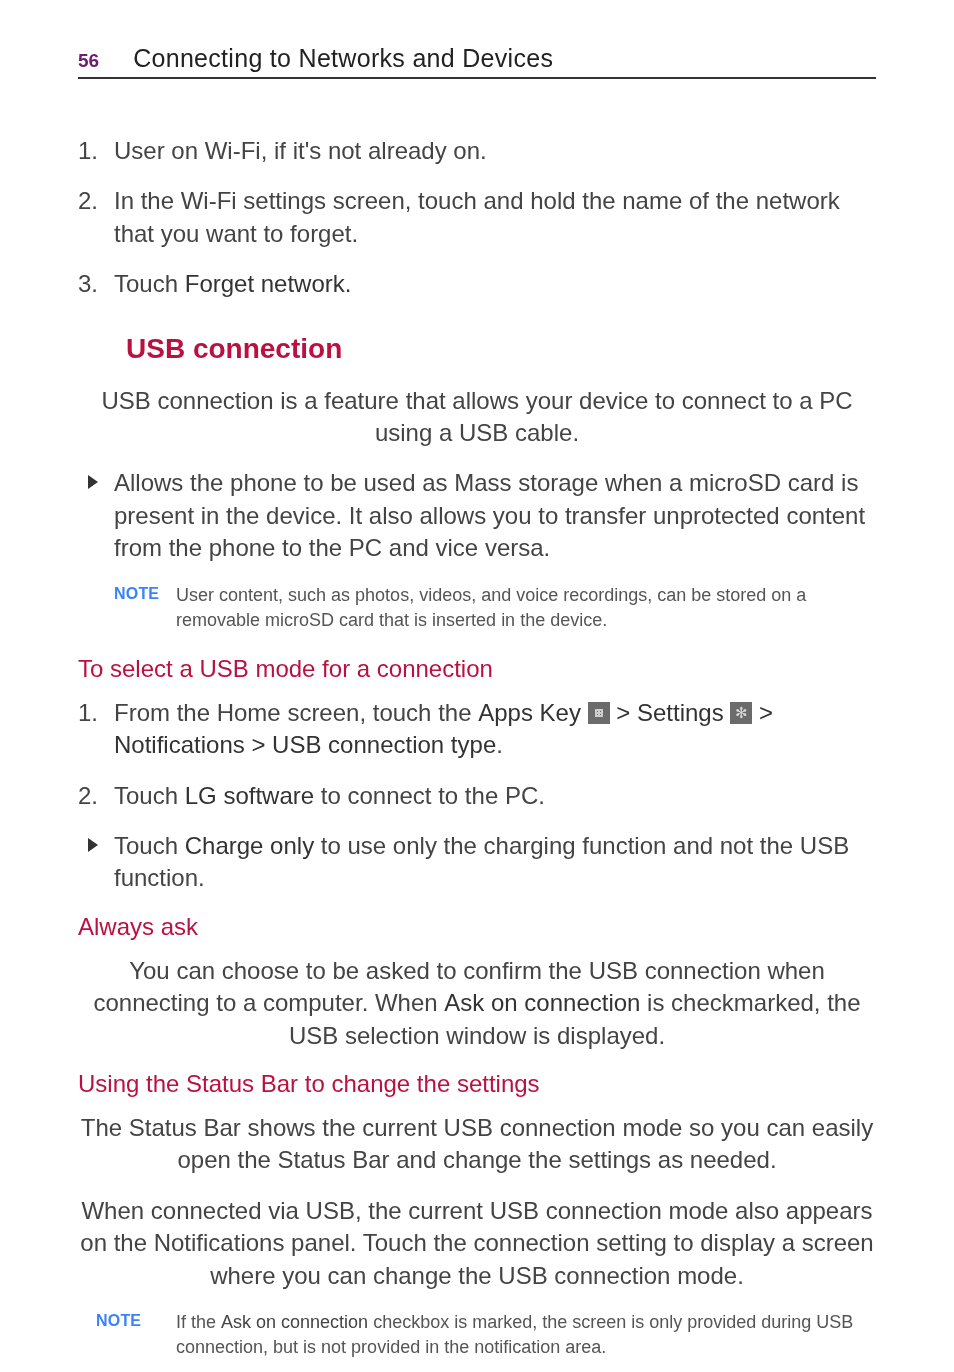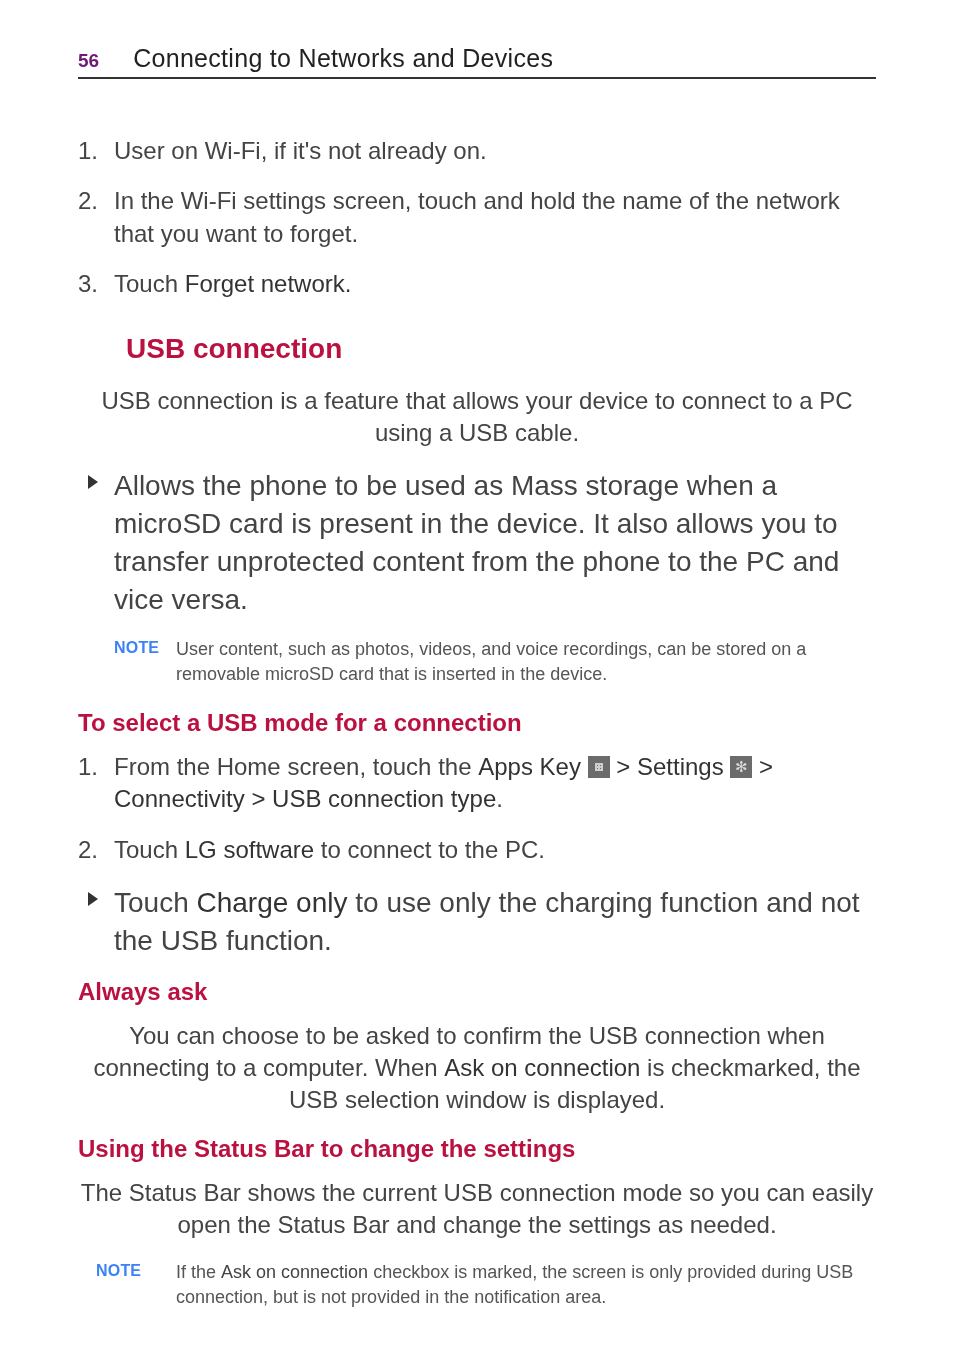--- a/index.html
+++ b/index.html
@@ -6,26 +6,26 @@
   html, body { width: 954px; height: 1372px; background: #fff; font-family: Arial, Helvetica, sans-serif; color: #3c3c3c; }
   .page { padding: 44px 78px 30px 78px; }
   .header { display: flex; align-items: baseline; border-bottom: 2px solid #333; padding-bottom: 4px; margin-bottom: 56px; }
   .page-num { font-size: 19px; font-weight: 600; color: #701a75; margin-right: 34px; }
   .chapter { font-size: 25px; font-weight: 400; color: #222; letter-spacing: 0.3px; }
   .ol-item { font-size: 24px; color: #444; line-height: 1.35; margin-bottom: 18px; padding-left: 36px; position: relative; font-weight: 300; }
   .ol-num { position: absolute; left: 0; }
   .bold { font-weight: 500; color: #333; }
   .h2 { font-size: 28px; color: #bb1140; font-weight: 600; margin-top: 32px; margin-bottom: 20px; margin-left: 48px; }
   .para { font-size: 24px; color: #444; line-height: 1.35; margin-bottom: 18px; font-weight: 300; text-align: center; }
-  .bullet { font-size: 28px; color: #444; line-height: 1.35; margin-bottom: 18px; padding-left: 36px; position: relative; font-weight: 300; }
+  .bullet { font-size: 24px; color: #444; line-height: 1.35; margin-bottom: 18px; padding-left: 36px; position: relative; font-weight: 300; }
   .tri { position: absolute; left: 10px; top: 8px; width: 0; height: 0; border-top: 7px solid transparent; border-bottom: 7px solid transparent; border-left: 10px solid #333; }
   .note-block { font-size: 18px; color: #555; line-height: 1.4; margin: 6px 0 22px 36px; padding-left: 62px; position: relative; font-weight: 300; }
   .note-block-bottom { font-size: 18px; color: #555; line-height: 1.4; margin: 4px 0 0 18px; padding-left: 80px; position: relative; font-weight: 300; }
   .note-label { position: absolute; left: 0; top: 0; color: #3b82f6; font-weight: 700; font-size: 16px; letter-spacing: 0.2px; }
-  .h3 { font-size: 24px; color: #bb1140; font-weight: 700; margin-top: 14px; margin-bottom: 14px; }
+  .h3 { font-size: 24px; color: #bb1140; font-weight: 400; margin-top: 14px; margin-bottom: 14px; }
   .icon-box { display: inline-block; width: 22px; height: 22px; background: #6b6b6b; vertical-align: -3px; position: relative; }
   .icon-apps::after { content: ""; position: absolute; inset: 4px; background:
     radial-gradient(circle at 30% 30%, #cfcfcf 1.5px, transparent 1.6px),
     radial-gradient(circle at 50% 30%, #cfcfcf 1.5px, transparent 1.6px),
     radial-gradient(circle at 70% 30%, #cfcfcf 1.5px, transparent 1.6px),
     radial-gradient(circle at 30% 50%, #cfcfcf 1.5px, transparent 1.6px),
     radial-gradient(circle at 50% 50%, #cfcfcf 1.5px, transparent 1.6px),
     radial-gradient(circle at 70% 50%, #cfcfcf 1.5px, transparent 1.6px),
     radial-gradient(circle at 30% 70%, #cfcfcf 1.5px, transparent 1.6px),
     radial-gradient(circle at 50% 70%, #cfcfcf 1.5px, transparent 1.6px),
@@ -68,39 +68,40 @@
     <span class="note-label">NOTE</span>
     <span>User content, such as photos, videos, and voice recordings, can be stored on a removable microSD card that is inserted in the device.</span>
   </div>
 
   <div class="h3">To select a USB mode for a connection</div>
 
   <div class="ol-item">
     <span class="ol-num">1.</span>
     <span>From the Home screen, touch the </span><span class="bold">Apps Key</span>
     <span class="icon-box icon-apps"></span><span class="bold"> &gt; </span><span class="bold">Settings</span>
-    <span class="icon-box icon-gear"></span><span class="bold"> &gt; </span><span class="bold">Connectivity</span><span class="bold"> &gt; </span><span class="bold">USB connection type</span><span>.</span>
+    <span class="icon-box icon-gear"></span><span class="bold"> &gt; </span><span class="bold">Notifications</span><span class="bold"> &gt; </span><span class="bold">USB connection type</span><span>.</span>
   </div>
 
   <div class="ol-item">
     <span class="ol-num">2.</span>
     <span>Touch </span><span class="bold">LG software</span><span> to connect to the PC.</span>
   </div>
 
   <div class="bullet">
     <span class="tri"></span>
     <span>Touch </span><span class="bold">Charge only</span><span> to use only the charging function and not the USB function.</span>
   </div>
 
   <div class="h3">Always ask</div>
   <div class="para">
     <span>You can choose to be asked to confirm the USB connection when connecting to a computer. When </span><span class="bold">Ask on connection</span><span> is checkmarked, the USB selection window is displayed.</span>
   </div>
 
   <div class="h3">Using the Status Bar to change the settings</div>
   <div class="para">The Status Bar shows the current USB connection mode so you can easily open the Status Bar and change the settings as needed.</div>
+  <div class="para">When connected via USB, the current USB connection mode also appears on the Notifications panel. Touch the connection setting to display a screen where you can change the USB connection mode.</div>
 
   <div class="note-block-bottom">
     <span class="note-label">NOTE</span>
     <span>If the </span><span class="bold" style="font-weight:500;color:#444">Ask on connection</span><span> checkbox is marked, the screen is only provided during USB connection, but is not provided in the notification area.</span>
   </div>
 
 </div>
 
 </body></html>

